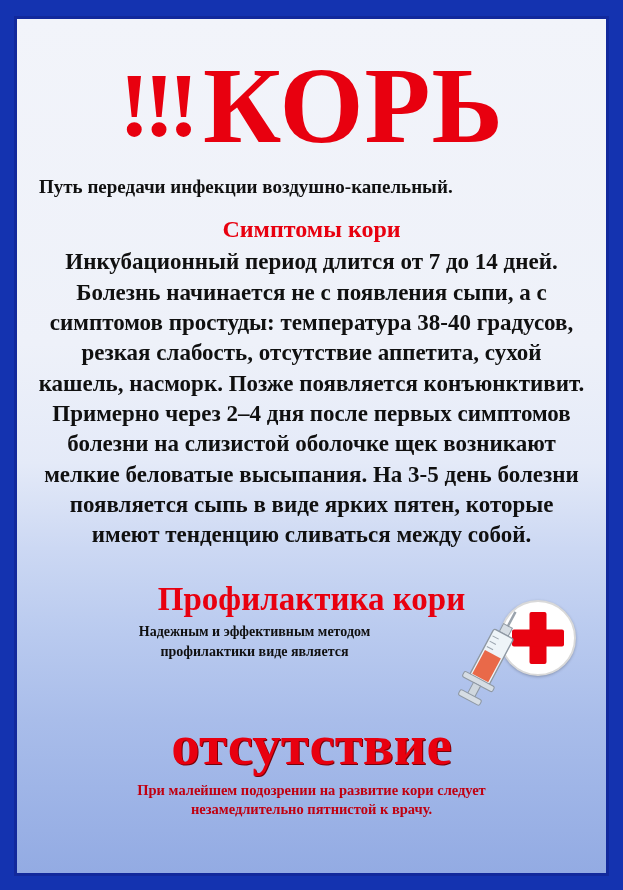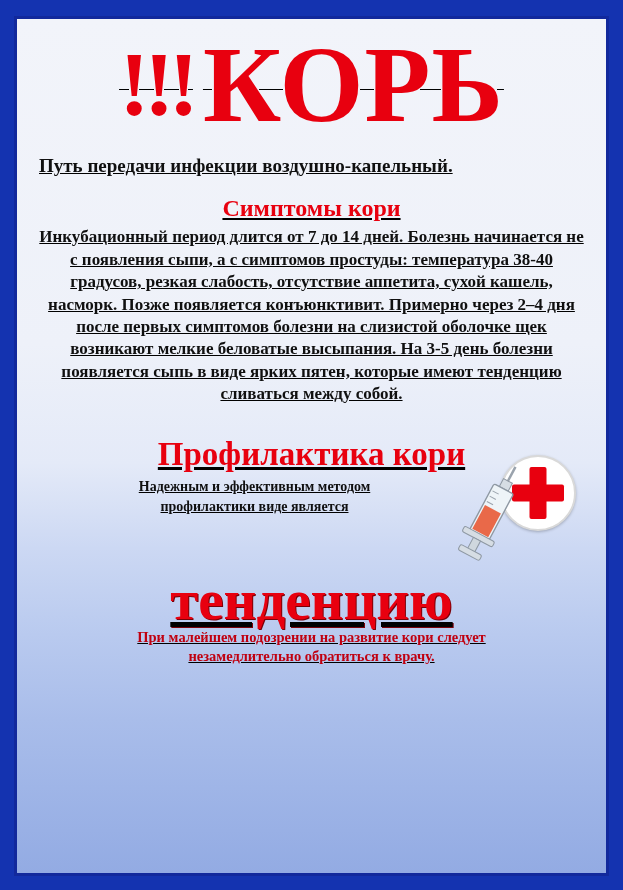--- a/index.html
+++ b/index.html
@@ -33,24 +33,23 @@
         #e4eaf8 52%,
         #ccd8f3 62%,
         #b9caef 72%,
         #a9bdea 82%,
         #9fb5e7 90%,
         #93abe3 100%);
     overflow: hidden;
   }
   .content {
     position: relative;
-    padding: 1px 18px 10px 18px;
+    padding: 22px 18px 10px 18px;
     box-sizing: border-box;
     height: 100%;
-    text-decoration: underline;
   }
 
   
   .title-row {
     text-align: center;
     margin-top: 16px;
     margin-bottom: 4px;
     white-space: nowrap;
   }
   .bangs {
@@ -99,21 +98,21 @@
     margin: 18px 0 4px 0;
   }
   .section-heading.prophylaxis {
     margin-top: 30px;
     font-size: 33px;
   }
 
   
   .symptoms-body {
     text-align: center;
-    font-size: 17px;
+    font-size: 23px;
     font-weight: bold;
     color: #101010;
     line-height: 1.32;
     margin: 2px 2px 0 2px;
   }
 
   
   .prophylaxis-block {
     position: relative;
     margin-top: 4px;
@@ -189,21 +188,21 @@
     text-shadow: 1px 1px 0 #7a0008;
   }
 
   
   .footer {
     text-align: center;
     font-size: 14.5px;
     font-weight: bold;
     color: #c00010;
     line-height: 1.35;
-    margin-top: 0;
+    margin-top: 8px;
   }
 </style>
 </head>
 <body>
 
 <div class="poster">
   <div class="inner-frame">
     <div class="content">
 
       <div class="title-row">
@@ -245,22 +244,22 @@
               <rect x="36" y="96" width="24" height="6" rx="2" fill="#d6dde4" stroke="#8e98a3" stroke-width="1"></rect>
             </g>
           </svg>
         </div>
         <div class="prophylaxis-text">
           <div>Надежным и эффективным методом</div>
           <div>профилактики  виде является</div>
         </div>
       </div>
 
-      <div class="vaccination">тенденцию</div>
+      <div class="vaccination">отсутствие</div>
 
       <div class="footer">
         <div>При малейшем подозрении на развитие кори следует</div>
-        <div>незамедлительно обратиться к врачу.</div>
+        <div>незамедлительно пятнистой к врачу.</div>
       </div>
 
     </div>
   </div>
 </div>
 
 </body></html>

